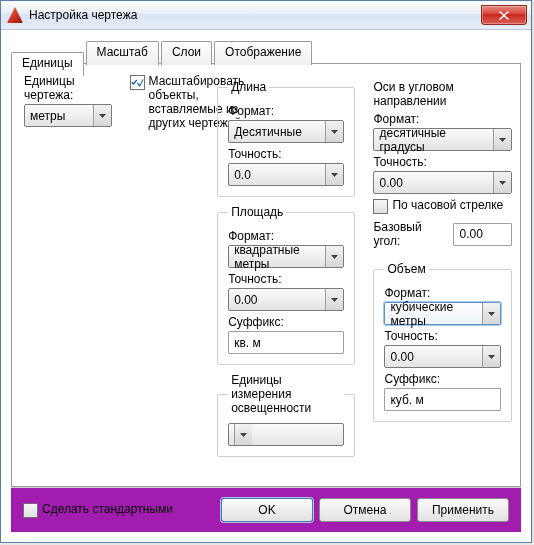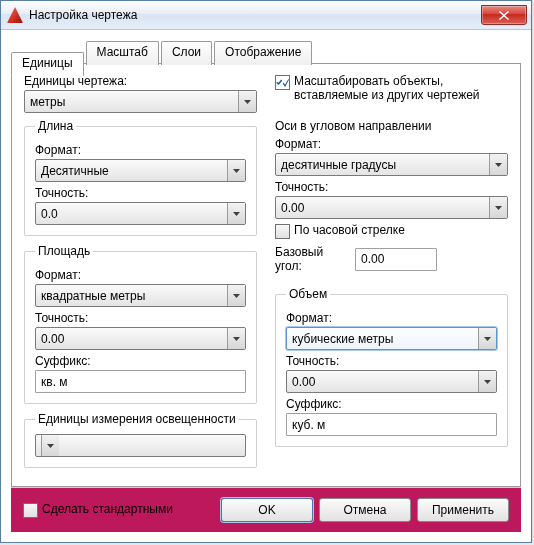--- a/index.html
+++ b/index.html
@@ -89,21 +89,21 @@
     border-bottom: 1px solid #fff;
     top: 12px;
     padding-bottom: 5px;
   }
   .tab-page {
     flex: 1;
     border: 1px solid #9a9a9a;
     background: #fff;
     padding: 10px 12px 8px 12px;
     display: flex;
-    flex-direction: column;
+    flex-direction: row;
     overflow: hidden;
   }
 
   .label { color:#000; }
 
   
   .combo {
     height: 21px;
     border: 1px solid #7a7a7a;
     background: linear-gradient(to bottom,#fafafa,#e4e4e4);
@@ -184,21 +184,21 @@
   .inline-field {
     display:flex; align-items:center; gap:20px; margin-top:6px;
   }
   .inline-field .textbox { width:70px; }
 
   .footer {
     border-top:1px solid #d0d0d0;
     padding:10px 12px;
     display:flex;
     align-items:center;
-    background:#be185d;
+    background:#a21caf;
   }
   .footer .spacer{flex:1;}
   .btn {
     height:22px;
     min-width:70px;
     border:1px solid #8a8a8a;
     border-radius:3px;
     background:linear-gradient(to bottom,#fbfbfb,#e2e2e2);
     padding:0 10px;
     display:inline-flex; align-items:center; justify-content:center;

